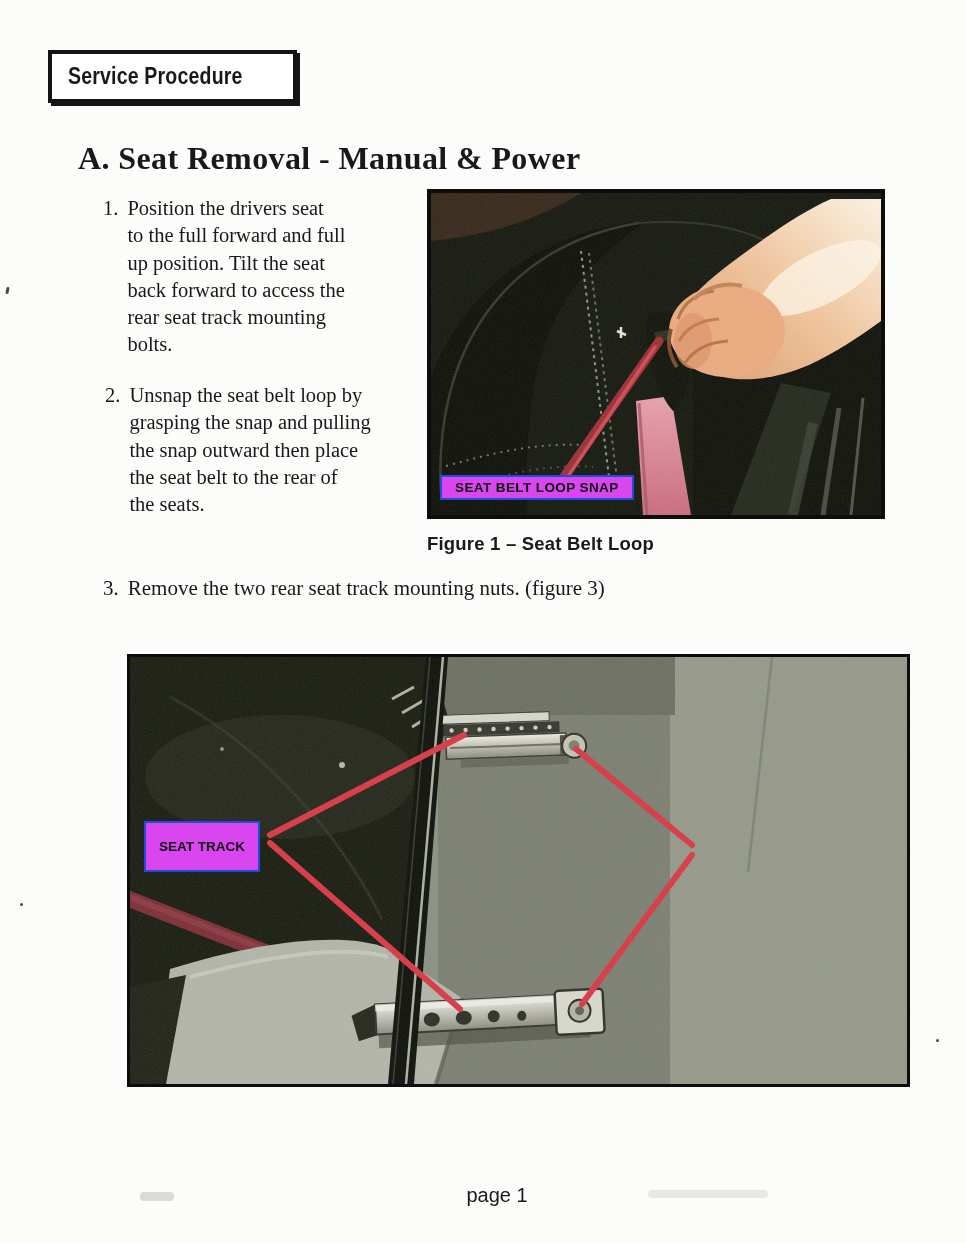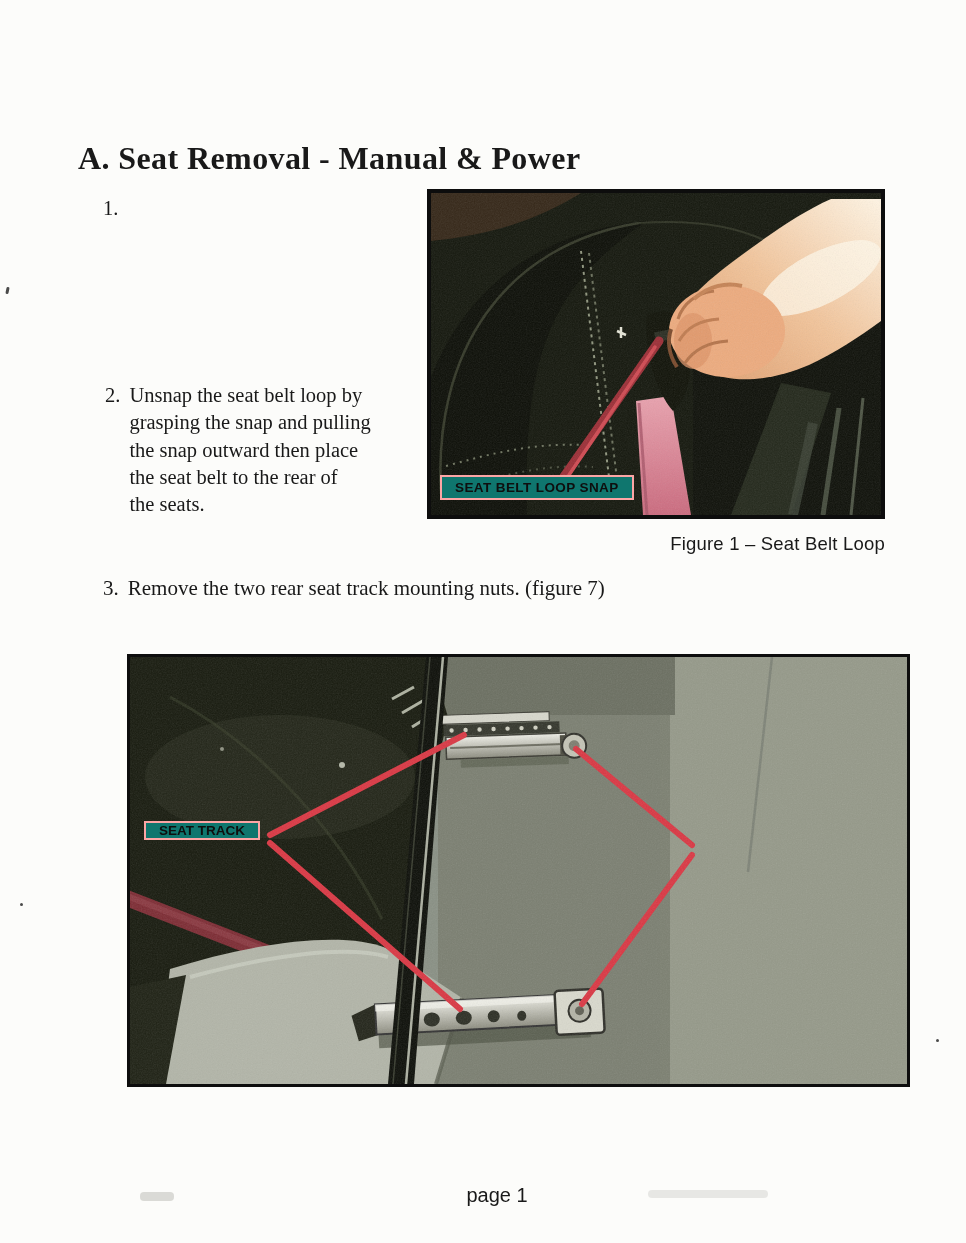--- a/index.html
+++ b/index.html
@@ -28,55 +28,64 @@
   .step .txt { white-space:pre-line; }
   #step1 { left:103px; top:195px; }
   #step2 { left:105px; top:382px; }
   #step3 { left:103px; top:575px; font-size:21px; }
   
   .figure { position:absolute; background:#111; }
   #fig1 { left:427px; top:189px; width:450px; height:322px; border:4px solid #0d0d0d; }
   #fig2 { left:127px; top:654px; width:777px; height:427px; border:3px solid #0d0d0d; }
   .figure svg { display:block; }
   .photo-label {
-    position:absolute; background:#0f766e; border:2px solid #fca5a5;
+    position:absolute; background:#d946ef; border:2px solid #1d4ed8;
     font-family:"Liberation Sans", sans-serif; font-weight:bold; color:#0e0e0e;
     text-align:center; white-space:pre-line;
   }
   #label-snap { left:9px; bottom:15px; font-size:13.5px; letter-spacing:.4px; padding:3px 13px; }
-  #label-seattrack { left:14px; top:164px; font-size:13.5px; padding:0 13px; }
+  #label-seattrack { left:14px; top:164px; font-size:13.5px; padding:16px 13px; }
   #label-rear { left:566px; top:167px; font-size:13px; line-height:1.4; padding:4px 12px; }
   .caption {
     position:absolute; font-family:"Liberation Sans", sans-serif;
-    font-weight:normal; font-size:18.5px; text-align:right; letter-spacing:.2px;
+    font-weight:bold; font-size:18.5px; text-align:left; letter-spacing:.2px;
   }
   #cap1 { left:427px; top:533px; width:458px; }
   #cap2 { left:0px;  top:1099px; width:924px; }
   .footer {
     position:absolute; left:0; top:1184px; width:994px; text-align:center;
     font-family:"Liberation Sans", sans-serif; font-size:20px;
   }
   
   .speck { position:absolute; background:#4a4a4a; border-radius:2px; }
   #speck1 { left:6px;  top:287px;  width:3px; height:7px; transform:rotate(12deg); }
   #speck2 { left:20px; top:903px;  width:3px; height:3px; }
   #speck3 { left:936px;top:1039px; width:3px; height:3px; }
   #speck4 { left:140px;top:1192px; width:34px; height:9px; background:#bdbdb8; opacity:.55; border-radius:4px; }
   #speck5 { left:648px;top:1190px; width:120px; height:8px; background:#cfcfca; opacity:.45; border-radius:4px; }
 </style>
 </head>
 <body>
 
 <div class="page">
 
+  <div class="badge">
+    <span>Service Procedure</span>
+  </div>
 
   <div class="title">A. Seat Removal - Manual &amp; Power</div>
 
   <div class="step" id="step1">
     <span class="num">1.</span>
+    <span class="txt">Position the drivers seat
+to the full forward and full
+up position. Tilt the seat
+back forward to access the
+rear seat track mounting
+bolts.</span>
   </div>
 
   <div class="step" id="step2">
     <span class="num">2.</span>
     <span class="txt">Unsnap the seat belt loop by
 grasping the snap and pulling
 the snap outward then place
 the seat belt to the rear of
 the seats.</span>
   </div>
@@ -130,21 +139,21 @@
       <path d="M240,136 C236,148 238,162 246,174" fill="none" stroke="#7a4a2c" stroke-width="4"></path>
       <rect width="450" height="322" filter="url(#grain1)" opacity="0.13"></rect>
     </svg>
     <div class="photo-label" id="label-snap">SEAT BELT LOOP SNAP</div>
   </div>
 
   <div class="caption" id="cap1">Figure 1 – Seat Belt Loop</div>
 
   <div class="step" id="step3">
     <span class="num">3.</span>
-    <span class="txt">Remove the two rear seat track mounting nuts. (figure 7)</span>
+    <span class="txt">Remove the two rear seat track mounting nuts. (figure 3)</span>
   </div>
 
   <div class="figure" id="fig2">
     <svg width="777" height="427" viewBox="0 0 777 427">
       <defs>
         <linearGradient id="g-metal" x1="0" y1="0" x2="0" y2="1">
           <stop offset="0" stop-color="#efefe7"></stop>
           <stop offset="1" stop-color="#8b8b7e"></stop>
         </linearGradient>
         <filter id="grain2">

